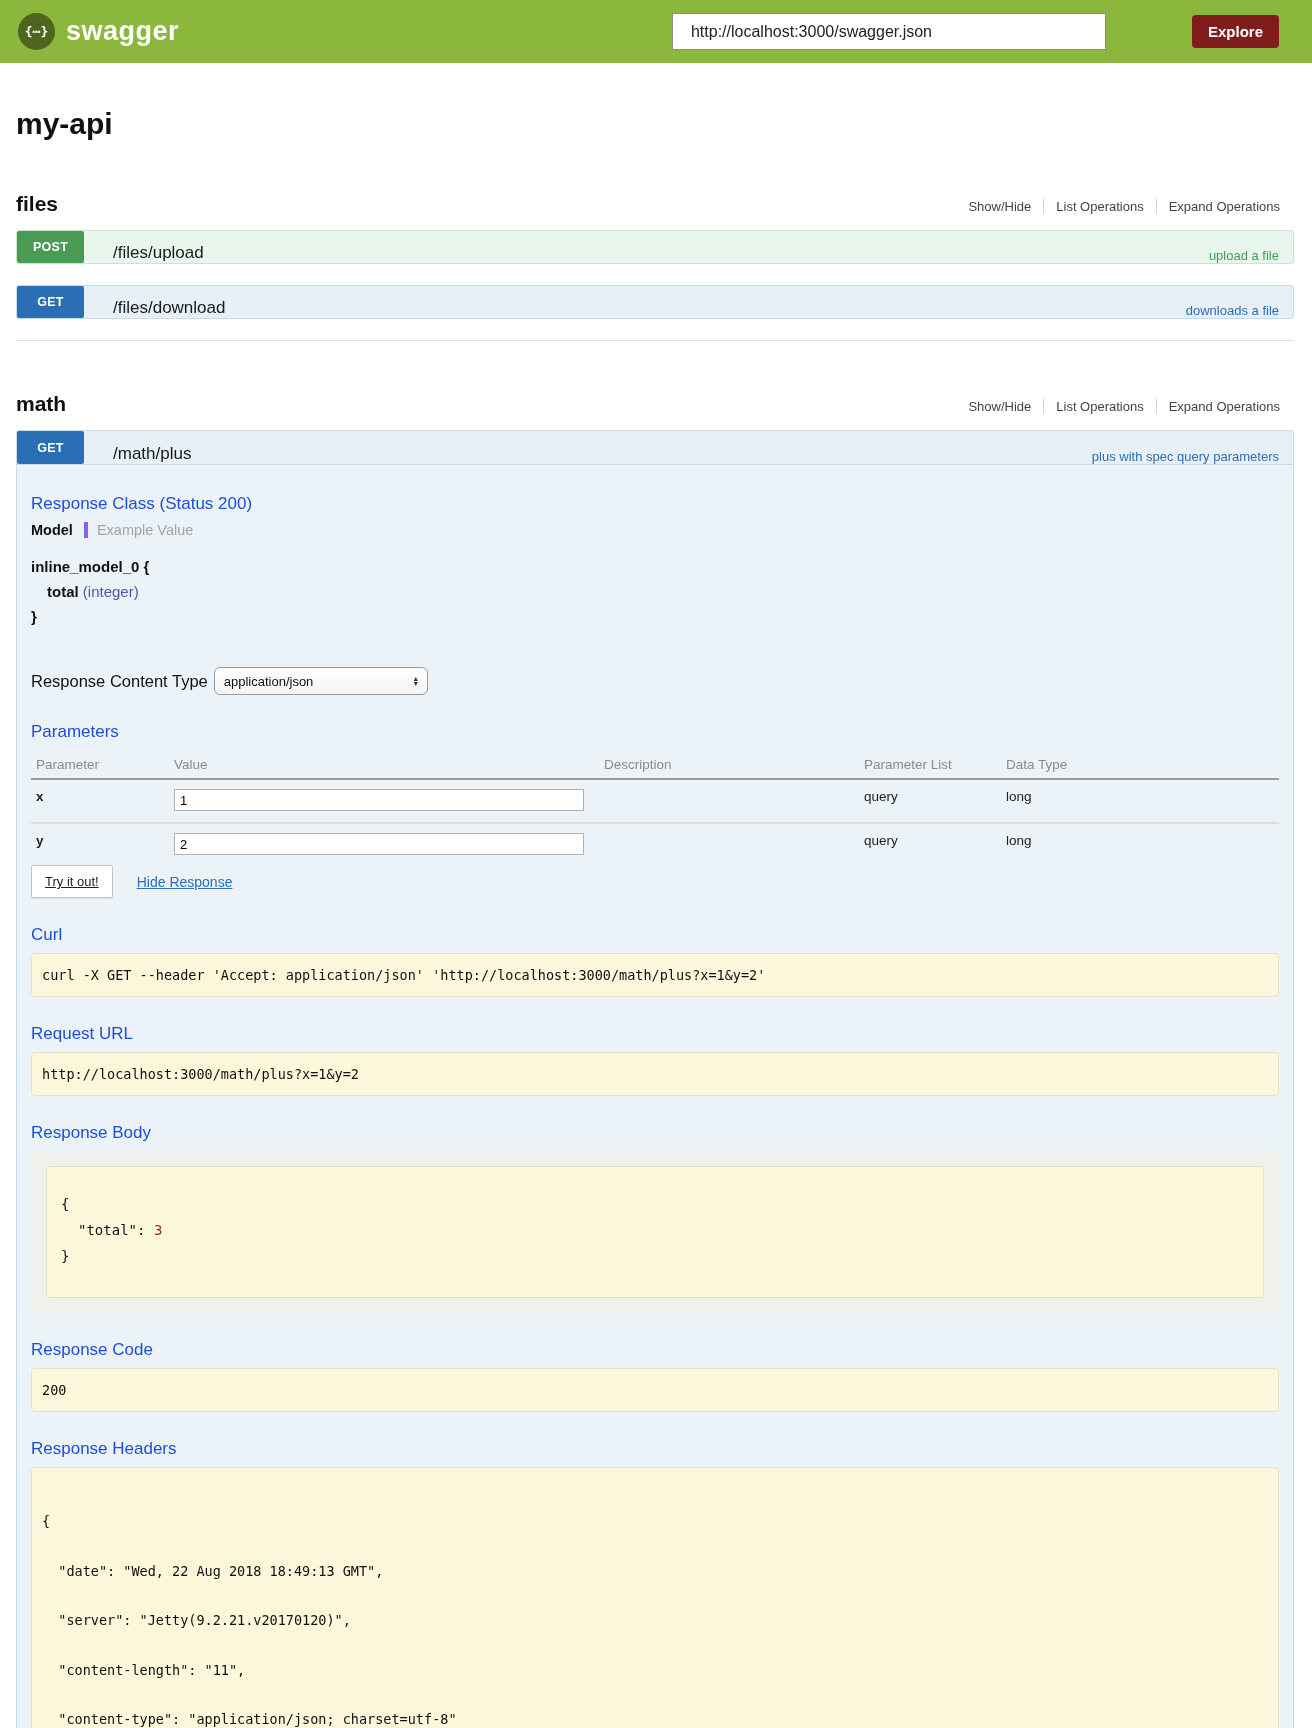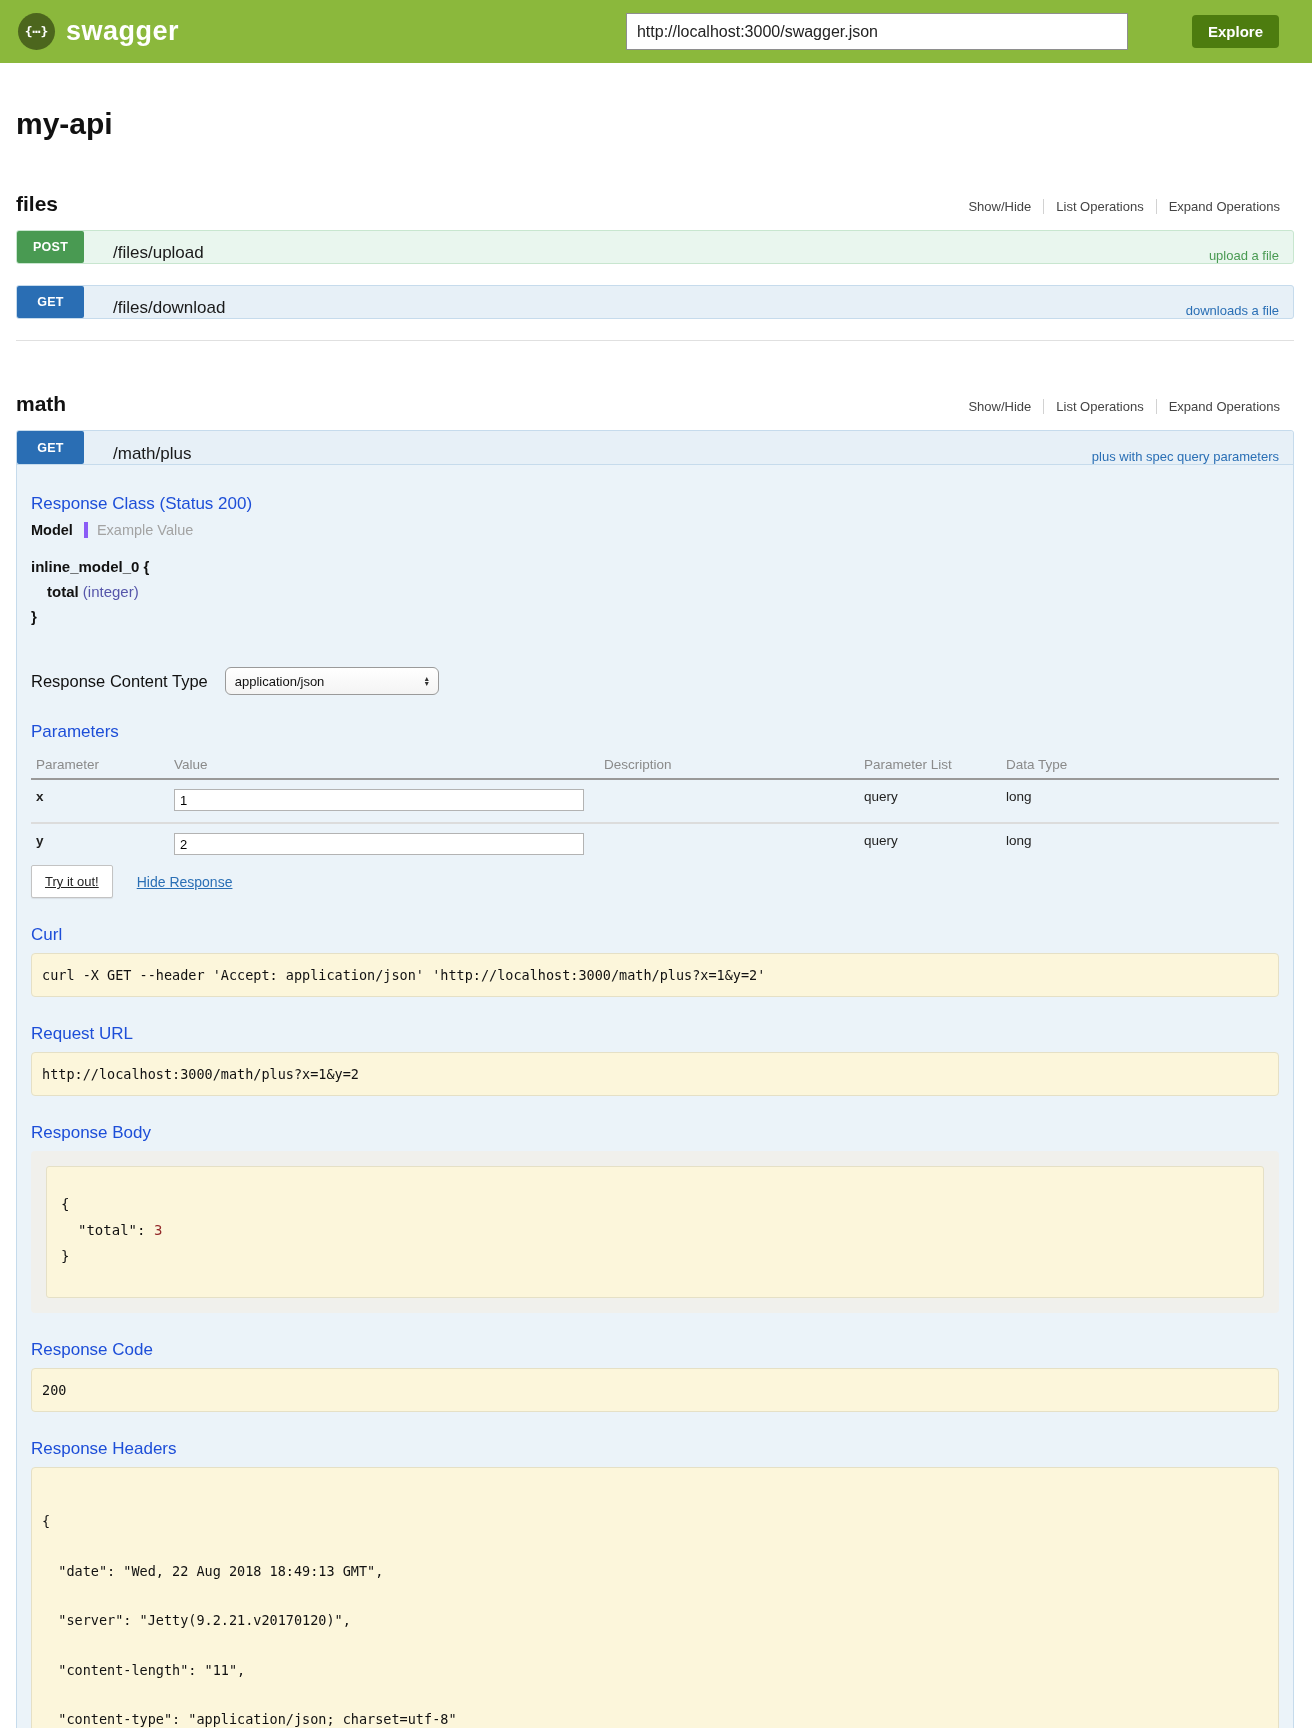--- a/index.html
+++ b/index.html
@@ -9,23 +9,23 @@
     font-family:"Liberation Sans", sans-serif;
     color:#222; font-size:14px;
   }
   
   .topbar { height:63px; background:#8bb83c; display:flex; align-items:center; padding:0 33px 0 18px; }
   .logo { display:flex; align-items:center; gap:11px; }
   .logo-circle { width:37px; height:37px; border-radius:50%; background:#4c661d; color:#fff;
     display:flex; align-items:center; justify-content:center;
     font-family:"DejaVu Sans Mono", monospace; font-size:13px; font-weight:bold; }
   .logo-text { color:#fff; font-size:27px; font-weight:bold; letter-spacing:.5px; }
-  .url-input { margin-left:auto; width:502px; height:37px; border:1px solid #8e8e8e; padding:0 10px;
+  .url-input { margin-left:auto; width:434px; height:37px; border:1px solid #8e8e8e; padding:0 18px;
     font-size:16px; font-family:"Liberation Sans", sans-serif; color:#222; background:#fff; }
-  .explore-btn { margin-left:64px; background:#4d7c0f; color:#fff; border:none; border-radius:4px;
+  .explore-btn { margin-left:86px; background:#7f1d1d; color:#fff; border:none; border-radius:4px;
     font-weight:bold; font-size:15px; padding:8px 16px; cursor:pointer; }
   
   .wrap { width:1278px; margin:0 0 0 16px; }
   .api-title { font-size:30px; font-weight:bold; color:#111; margin:44px 0 34px; }
   .sec-head { display:flex; align-items:baseline; justify-content:space-between; margin:34px 0 14px; }
   .sec-name { font-size:21px; font-weight:bold; margin:0; color:#111; }
   .controls { display:flex; font-size:13px;margin-top:24px; }
   .controls a { color:#444; text-decoration:none; padding:0 12px; border-left:1px solid #d2d2d2; }
   .controls a:first-child { border-left:none; }
   .controls a:last-child { padding-right:14px; }
@@ -47,21 +47,21 @@
   .op-block .op-row { border:none; border-bottom:1px solid #c6dbec; border-radius:3px 3px 0 0; margin:0; }
   .op-content { padding:2px 14px 16px 14px; }
   .h4 { color:#1d4ed8; font-size:17px; font-weight:400; margin:27px 0 8px; }
   .tabs { margin:4px 0 16px; font-size:14.5px; }
   .tab-model { font-weight:bold; color:#111; padding-right:11px; border-right:4px solid #8b5cf6; cursor:pointer; }
   .tab-example { color:#a3a3a3; padding-left:9px; cursor:pointer; }
   .signature { font-size:15px; line-height:25px; color:#111; margin-bottom:4px; }
   .sig-open, .sig-close, .sig-prop-name { font-weight:bold; }
   .sig-prop { padding-left:16px; }
   .sig-prop-type { color:#5555aa; font-weight:400; }
-  .rct-row { display:flex; align-items:center; gap:17px; margin:38px 0 4px; font-size:16.5px; color:#111; }
+  .rct-row { display:flex; align-items:center; gap:6px; margin:38px 0 4px; font-size:16.5px; color:#111; }
   .select { width:214px; height:28px; border:1px solid #9a9a9a; border-radius:6px;
     background:linear-gradient(#ffffff,#f4f4f4); display:flex; align-items:center; padding:0 9px;
     font-size:13px; color:#111; cursor:pointer; }
   .select-arrows { margin-left:auto; display:flex; flex-direction:column; align-items:center;
     font-size:8px; line-height:5.5px; color:#333; }
   
   .ptable { border-collapse:collapse; width:100%; margin-top:8px; font-size:13.5px; table-layout:fixed; }
   .ptable th { text-align:left; color:#8a8a8a; font-weight:400; padding:7px 0 6px;
     border-bottom:2px solid #999; font-size:13.5px; }
   .ptable td { padding:9px 0 11px; border-bottom:2px solid #dcdcdc; vertical-align:top; }

